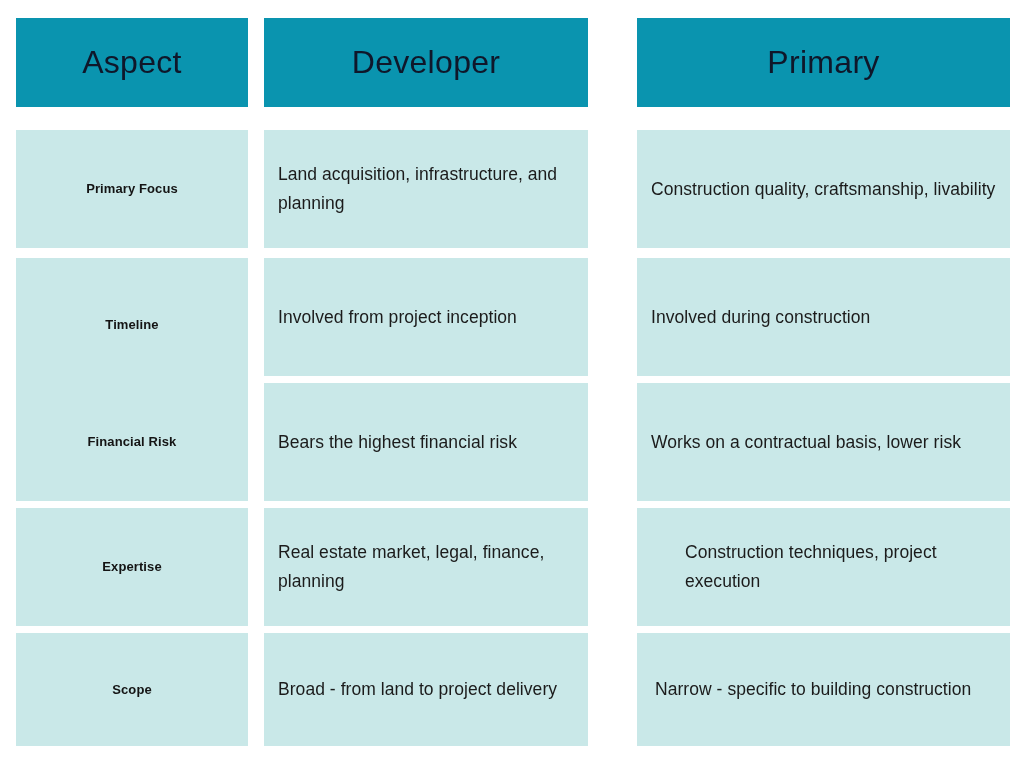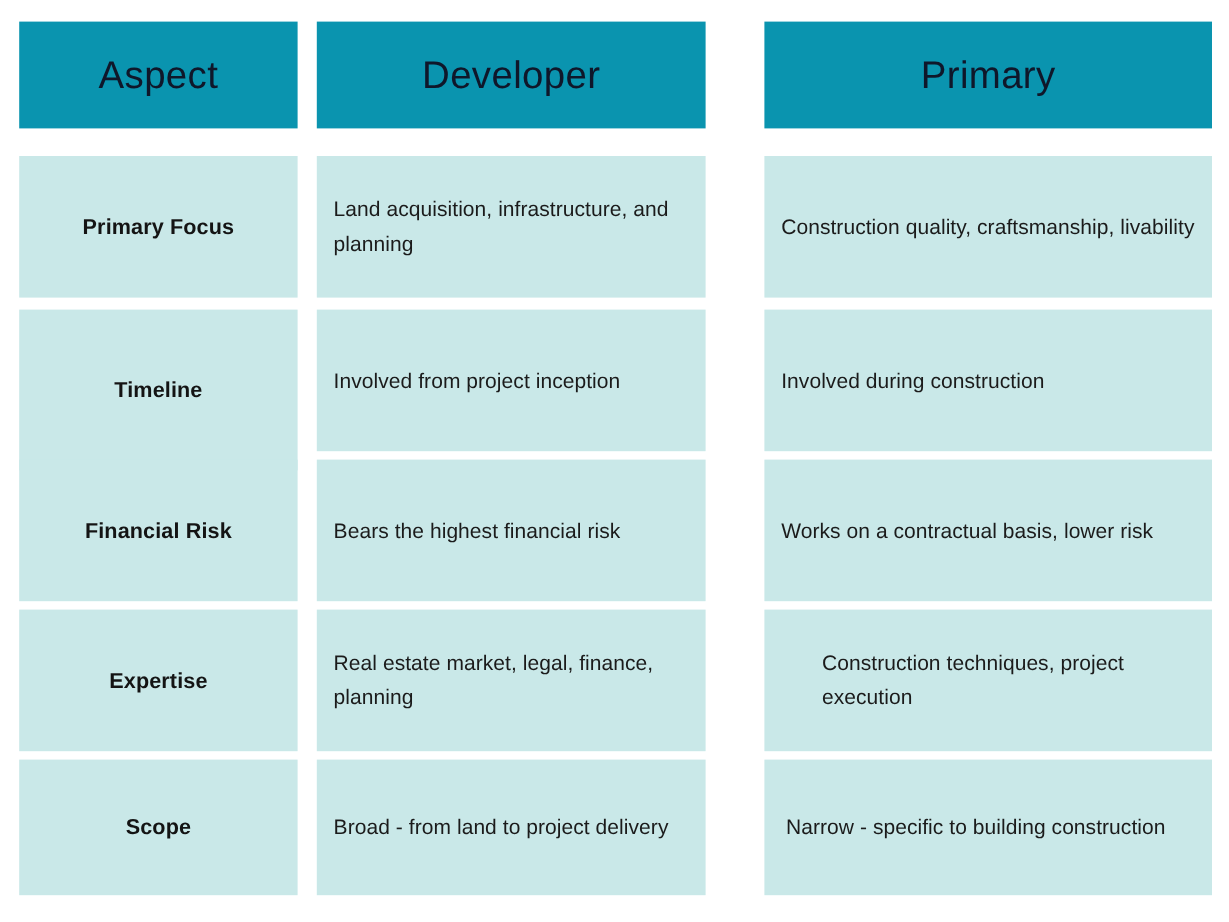--- a/index.html
+++ b/index.html
@@ -70,21 +70,21 @@
   }
   .data-row .col-2,
   .data-row .col-3 {
     justify-content: flex-start;
     padding-left: 14px;
     padding-right: 12px;
   }
 
   .aspect-text {
     color: #141414;
-    font-size: 18px;
+    font-size: 13px;
     font-weight: bold;
     text-align: center;
     line-height: 1.35;
     letter-spacing: 0.1px;
   }
 
   .body-text {
     color: #1b1b1b;
     font-size: 17.5px;
     font-weight: 400;

